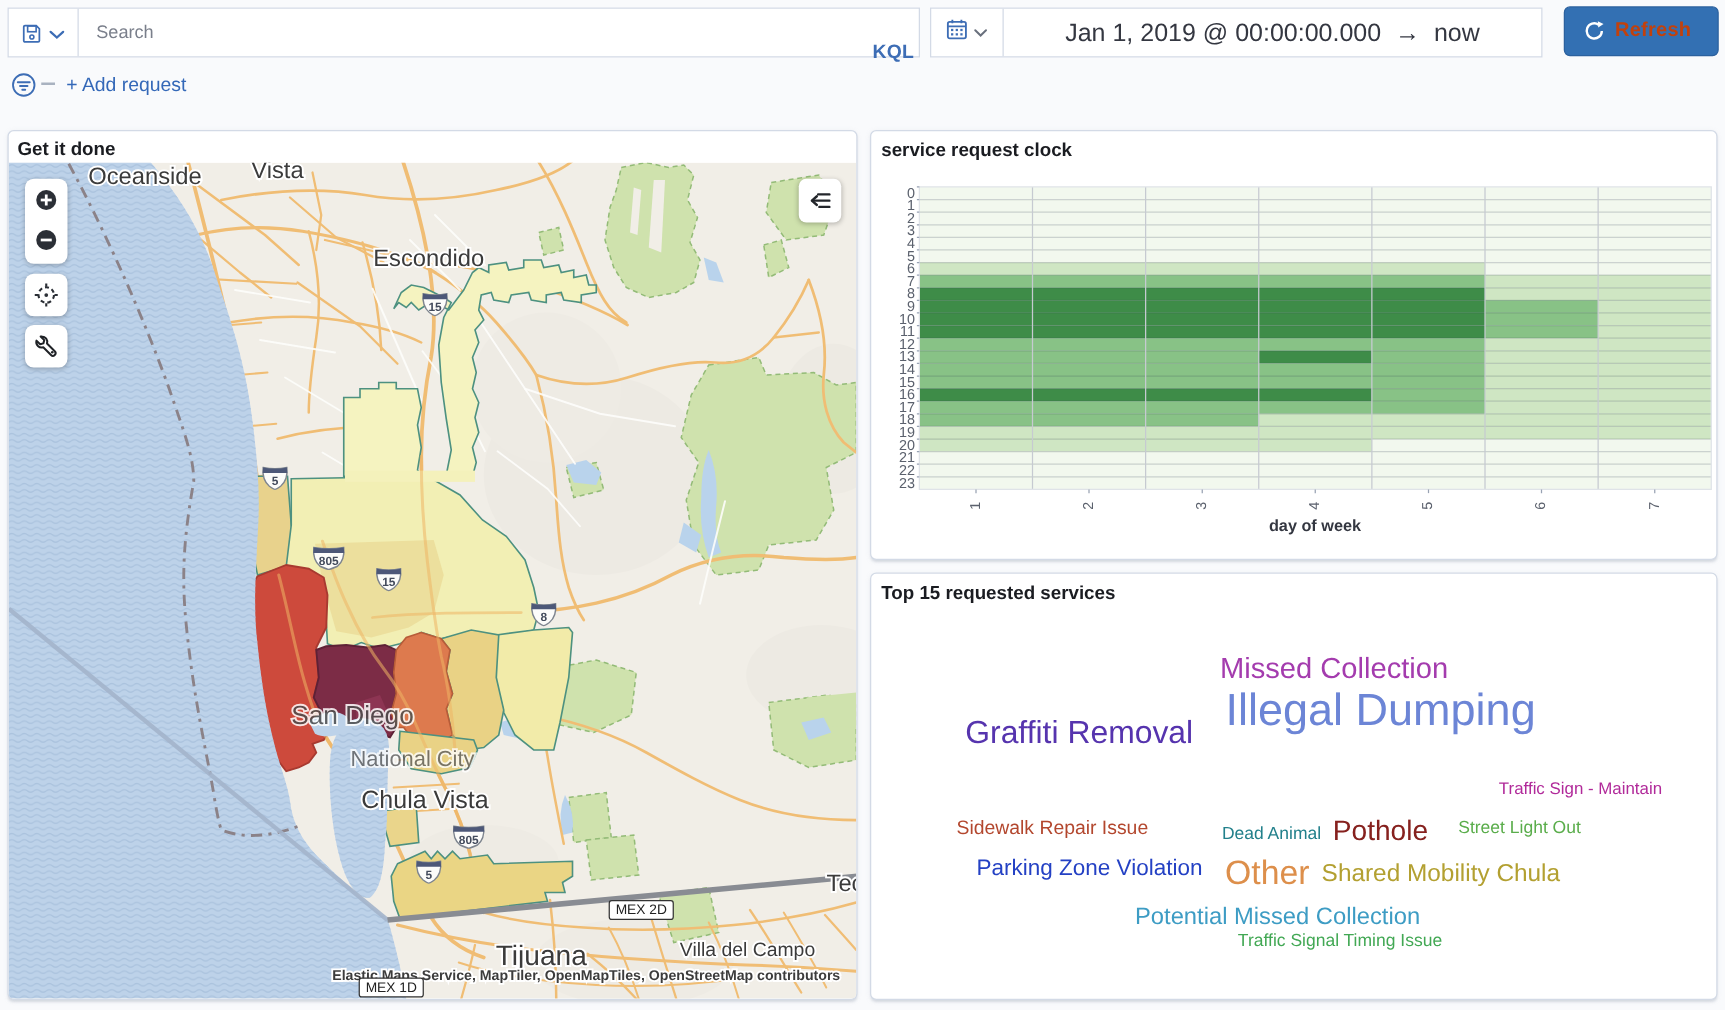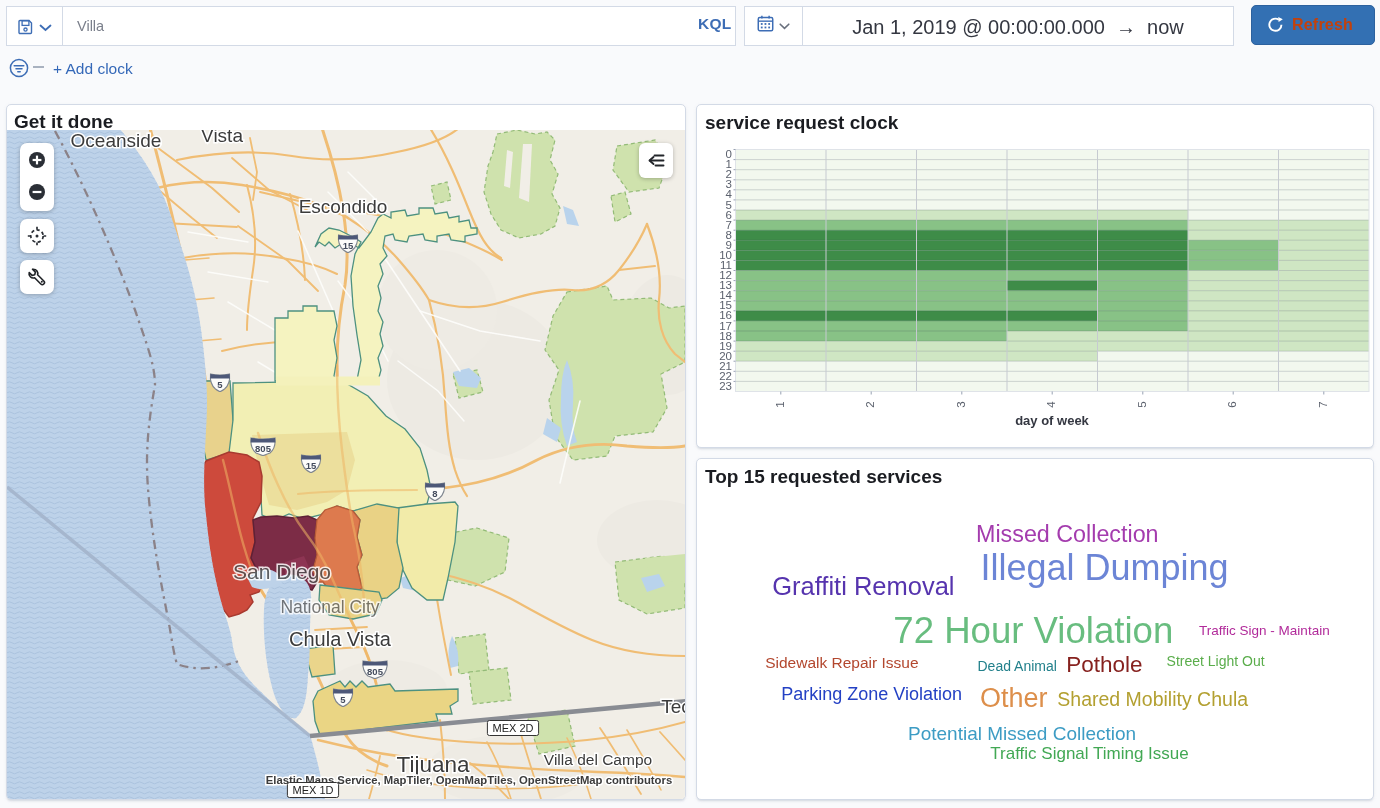--- a/index.html
+++ b/index.html
@@ -1,34 +1,34 @@
 <!DOCTYPE html>
 <html><head><meta charset="utf-8"><style>
 *{margin:0;padding:0;box-sizing:border-box}
 html,body{width:1380px;height:808px;font-family:"Liberation Sans",sans-serif;background:#f9fafc;position:relative;overflow:hidden}
 .abs{position:absolute}
 .panel{position:absolute;background:#fff;border:1px solid #d3dae6;border-radius:5px;
  box-shadow:0 2px 2px -1px rgba(152,162,179,.3),0 1px 5px -2px rgba(152,162,179,.3)}
-.ptitle{position:absolute;left:8px;top:7px;font-size:19px;font-weight:bold;color:#1a1c21;letter-spacing:0}
+.ptitle{position:absolute;left:8px;top:7px;font-size:15px;font-weight:bold;color:#1a1c21;letter-spacing:0}
 .ctl{position:absolute;background:#fff;border-radius:7px;box-shadow:0 1px 4px rgba(0,0,0,.25)}
 </style></head>
 <body>
 
 <div class="abs" style="left:6px;top:6px;width:730px;height:40px;background:#fff;border:1px solid #d3dae6;"></div>
 <div class="abs" style="left:62px;top:7px;width:1px;height:38px;background:#d3dae6"></div>
 <svg class="abs" style="left:17px;top:19px" width="17" height="16" viewBox="0 0 16 16">
  <path d="M2.5 1.5 h9 l2.5 2.5 v9.5 a1 1 0 0 1 -1 1 h-10.5 a1 1 0 0 1 -1 -1 v-11 a1 1 0 0 1 1 -1 z" fill="none" stroke="#3d6db5" stroke-width="1.4"></path>
  <rect x="4.6" y="1.8" width="6.8" height="4.6" fill="none" stroke="#3d6db5" stroke-width="1.3"></rect>
  <circle cx="8" cy="10.6" r="1.6" fill="none" stroke="#3d6db5" stroke-width="1.3"></circle>
 </svg>
 <svg class="abs" style="left:39px;top:24px" width="13" height="8" viewBox="0 0 13 8">
  <path d="M1.5 1.5 L6.5 6 L11.5 1.5" fill="none" stroke="#3d6db5" stroke-width="1.8" stroke-linecap="round"></path>
 </svg>
-<div class="abs" style="left:77px;top:18px;font-size:14.5px;color:#7a7f8b">Villa</div>
-<div class="abs" style="left:698px;top:15px;font-size:15.5px;color:#3d6db5;font-weight:600;letter-spacing:.2px">KQL</div>
+<div class="abs" style="left:77px;top:18px;font-size:14.5px;color:#7a7f8b">Search</div>
+<div class="abs" style="left:698px;top:33px;font-size:15.5px;color:#3d6db5;font-weight:600;letter-spacing:.2px">KQL</div>
 
 <div class="abs" style="left:744px;top:6px;width:490px;height:40px;background:#fff;border:1px solid #d3dae6;"></div>
 <div class="abs" style="left:802px;top:7px;width:1px;height:38px;background:#d3dae6"></div>
 <svg class="abs" style="left:757px;top:15px" width="17" height="17" viewBox="0 0 16 16">
  <rect x="1.2" y="2.4" width="13.6" height="12.4" rx="1.4" fill="none" stroke="#3d6db5" stroke-width="1.4"></rect>
  <path d="M1.4 5.8 H14.6" stroke="#3d6db5" stroke-width="1.3"></path>
  <path d="M4.6 0.8 V3.4 M11.4 0.8 V3.4" stroke="#3d6db5" stroke-width="1.4"></path>
  <g fill="#3d6db5">
       <rect x="3.6" y="7.6" width="1.7" height="1.7"></rect>
       <rect x="7.1" y="7.6" width="1.7" height="1.7"></rect>
@@ -48,21 +48,21 @@
  <path d="M13.6 8.2 a5.7 5.7 0 1 1 -2.5 -4.7" fill="none" stroke="#fff" stroke-width="1.8"></path>
  <path d="M10.6 0.9 L14.9 3.1 L10.9 5.7 Z" fill="#fff"></path>
 </svg>
 <div class="abs" style="left:1292px;top:16px;font-size:16px;color:#c2410c;font-weight:bold;letter-spacing:.2px">Refresh</div>
 
 <svg class="abs" style="left:9px;top:58px" width="20" height="20" viewBox="0 0 20 20">
  <circle cx="10" cy="10" r="8.6" fill="none" stroke="#3d6db5" stroke-width="1.5"></circle>
  <path d="M5.2 7.8 H14.8 M7 10.8 H13 M8.8 13.8 H11.2" stroke="#3d6db5" stroke-width="1.5" stroke-linecap="round"></path>
 </svg>
 <div class="abs" style="left:33px;top:66px;width:11px;height:1.5px;background:#a9b2c0"></div>
-<div class="abs" style="left:53px;top:59.5px;font-size:15.5px;color:#3468b8">+ Add clock</div>
+<div class="abs" style="left:53px;top:59.5px;font-size:15.5px;color:#3468b8">+ Add request</div>
 
 <div class="panel" style="left:6px;top:104px;width:680px;height:696px;overflow:hidden">
   <div style="position:absolute;left:0;top:25px;width:710px;height:669px;overflow:hidden"><svg width="678" height="669" viewBox="0 0 678 669">
 <defs>
 <pattern id="wv" width="10" height="5" patternUnits="userSpaceOnUse">
  <path d="M0 2.8 q2.5 -2 5 0 t5 0" stroke="#abc3de" fill="none" stroke-width="1"></path>
 </pattern>
 </defs>
 <rect x="0" y="0" width="678" height="669" fill="#f1eee7"></rect>
 <ellipse cx="470" cy="250" rx="90" ry="80" fill="#edeae3"></ellipse>
@@ -528,24 +528,23 @@
 <text x="626.8" y="302.5" font-size="11.5" fill="#5b616d" text-anchor="middle" transform="rotate(-90 626.8 299.5)">7</text>
 <text x="355" y="320" font-size="13" font-weight="bold" fill="#343741" text-anchor="middle">day of week</text>
 </svg>
   <div class="ptitle" style="left:8px">service request clock</div>
 </div>
 <div class="panel" style="left:696px;top:458px;width:678px;height:342px;overflow:hidden">
   <div class="ptitle" style="left:8px">Top 15 requested services</div>
   <div class="abs" style="left:279px;top:63.5px;line-height:1;font-size:23.3px;color:#a43cae;white-space:nowrap">Missed Collection</div>
 <div class="abs" style="left:283.4px;top:91px;line-height:1;font-size:36px;color:#6c85d6;white-space:nowrap">Illegal Dumping</div>
 <div class="abs" style="left:75.2px;top:115.4px;line-height:1;font-size:25.5px;color:#5634ae;white-space:nowrap">Graffiti Removal</div>
-<div class="abs" style="left:196.3px;top:153.8px;line-height:1;font-size:36.6px;color:#68bd7f;white-space:nowrap">72 Hour Violation</div>
 <div class="abs" style="left:502.1px;top:165.3px;line-height:1;font-size:13.5px;color:#b12a9a;white-space:nowrap">Traffic Sign - Maintain</div>
 <div class="abs" style="left:68.2px;top:195.7px;line-height:1;font-size:15.5px;color:#b3472e;white-space:nowrap">Sidewalk Repair Issue</div>
 <div class="abs" style="left:280.5px;top:199.5px;line-height:1;font-size:14px;color:#22808b;white-space:nowrap">Dead Animal</div>
 <div class="abs" style="left:369.2px;top:195.2px;line-height:1;font-size:22.5px;color:#86211e;white-space:nowrap">Pothole</div>
 <div class="abs" style="left:469.6px;top:194.9px;line-height:1;font-size:14px;color:#5aad4b;white-space:nowrap">Street Light Out</div>
 <div class="abs" style="left:84.2px;top:225.5px;line-height:1;font-size:18px;color:#2441c4;white-space:nowrap">Parking Zone Violation</div>
 <div class="abs" style="left:283px;top:226.4px;line-height:1;font-size:27px;color:#dd8f4b;white-space:nowrap">Other</div>
 <div class="abs" style="left:360.3px;top:231.3px;line-height:1;font-size:19.5px;color:#b3a031;white-space:nowrap">Shared Mobility Chula</div>
 <div class="abs" style="left:211px;top:265.1px;line-height:1;font-size:19px;color:#3d9cc4;white-space:nowrap">Potential Missed Collection</div>
-<div class="abs" style="left:293.3px;top:286.2px;line-height:1;font-size:17px;color:#42a854;white-space:nowrap">Traffic Signal Timing Issue</div>
+<div class="abs" style="left:293.3px;top:286.2px;line-height:1;font-size:14px;color:#42a854;white-space:nowrap">Traffic Signal Timing Issue</div>
 </div>
 
 </body></html>

